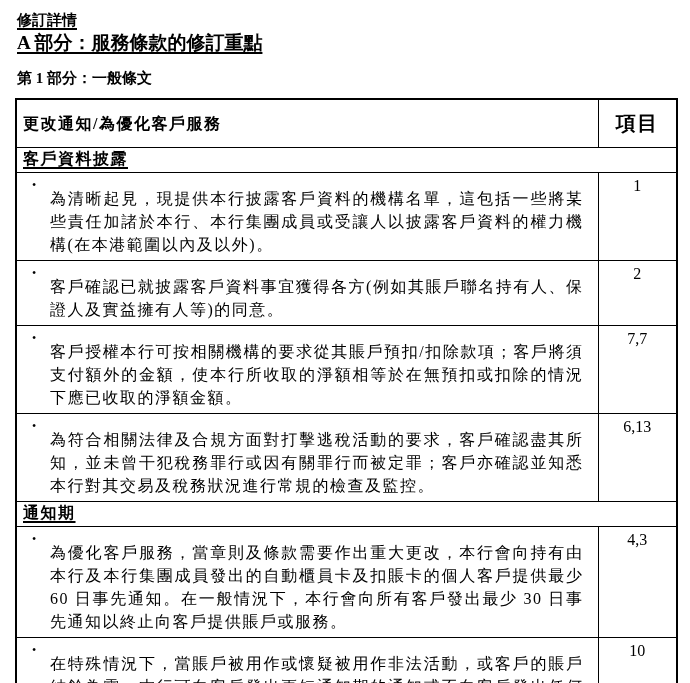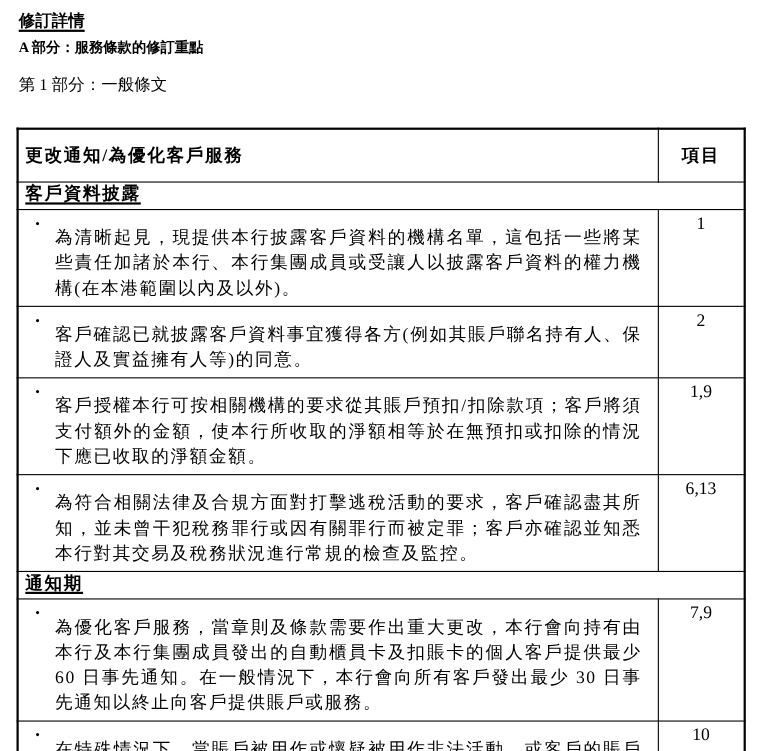--- a/index.html
+++ b/index.html
@@ -19,32 +19,33 @@
   .doc-title {
     font-size: 15px;
     font-weight: bold;
     line-height: 17px;
     margin: 0 0 5px 2px;
     text-decoration: underline;
     text-underline-offset: 3px;
     text-decoration-thickness: 1.5px;
   }
   .section-heading {
-    font-size: 13px;
+    font-size: 19px;
     font-weight: bold;
     line-height: 17px;
     margin: 0 0 19px 2px;
+    text-decoration: underline;
     text-underline-offset: 3px;
     text-decoration-thickness: 1.5px;
   }
   .part-heading {
     font-size: 15px;
-    font-weight: normal;
+    font-weight: bold;
     line-height: 17px;
-    margin: 0 0 29px 2px;
+    margin: 0 0 11px 2px;
   }
   table.revisions {
     border-collapse: collapse;
     table-layout: fixed;
     width: 661px;
     border: 2px solid #000000;
   }
   table.revisions td, table.revisions th {
     border: 1px solid #000000;
     box-sizing: border-box;
@@ -53,21 +54,21 @@
   .col-item    { width: 79px;  }
   .header-summary {
     font-size: 16px;
     font-weight: bold;
     letter-spacing: 1.5px;
     text-align: left;
     line-height: 23px;
     padding: 1px 4px 1px 6px;
   }
   .header-item {
-    font-size: 16px;
+    font-size: 20px;
     font-weight: bold;
     letter-spacing: 1.5px;
     text-align: center;
     line-height: 23px;
     padding: 12px 0;
   }
   .section-cell {
     padding: 0 4px 2px 6px;
     line-height: 22px;
   }
@@ -152,21 +153,21 @@
     </tr>
 
 
     <tr>
       <td class="content-cell">
         <div class="bullet-line">
           <span class="bullet">•</span>
           <span class="row-text">客戶授權本行可按相關機構的要求從其賬戶預扣/扣除款項；客戶將須支付額外的金額，使本行所收取的淨額相等於在無預扣或扣除的情況下應已收取的淨額金額。</span>
         </div>
       </td>
-      <td class="item-cell">1,9</td>
+      <td class="item-cell">7,7</td>
     </tr>
 
 
     <tr>
       <td class="content-cell">
         <div class="bullet-line">
           <span class="bullet">•</span>
           <span class="row-text">為符合相關法律及合規方面對打擊逃稅活動的要求，客戶確認盡其所知，並未曾干犯稅務罪行或因有關罪行而被定罪；客戶亦確認並知悉本行對其交易及稅務狀況進行常規的檢查及監控。</span>
         </div>
       </td>
@@ -179,21 +180,21 @@
       </td>
     </tr>
 
     <tr>
       <td class="content-cell">
         <div class="bullet-line">
           <span class="bullet">•</span>
           <span class="row-text">為優化客戶服務，當章則及條款需要作出重大更改，本行會向持有由本行及本行集團成員發出的自動櫃員卡及扣賬卡的個人客戶提供最少 60 日事先通知。在一般情況下，本行會向所有客戶發出最少 30 日事先通知以終止向客戶提供賬戶或服務。</span>
         </div>
       </td>
-      <td class="item-cell">7,9</td>
+      <td class="item-cell">4,3</td>
     </tr>
 
     <tr>
       <td class="content-cell">
         <div class="bullet-line">
           <span class="bullet">•</span>
           <span class="row-text">在特殊情況下，當賬戶被用作或懷疑被用作非法活動，或客戶的賬戶結餘為零，本行可向客戶發出更短通知期的通知或不向客戶發出任何事先通知而結束其賬戶。</span>
         </div>
       </td>
       <td class="item-cell">10</td>

